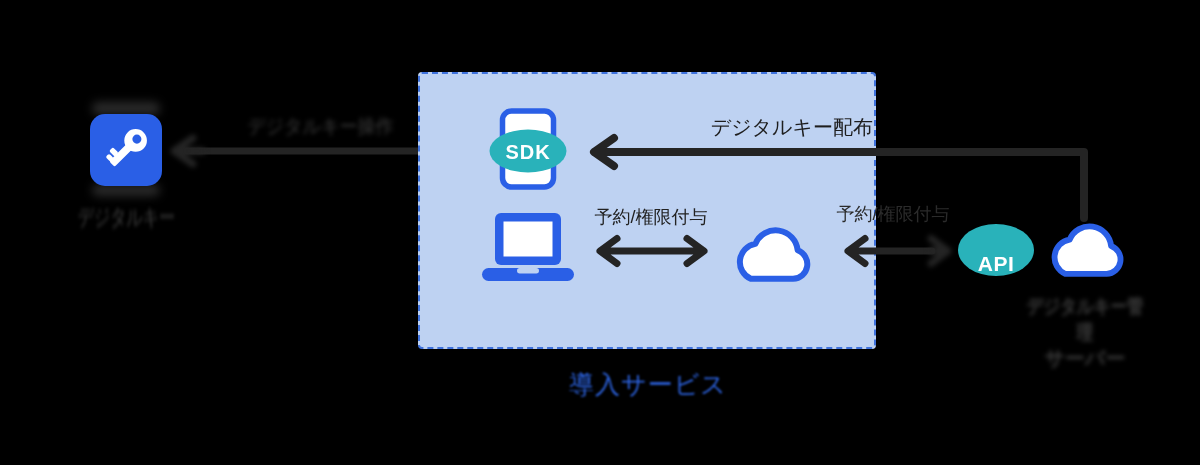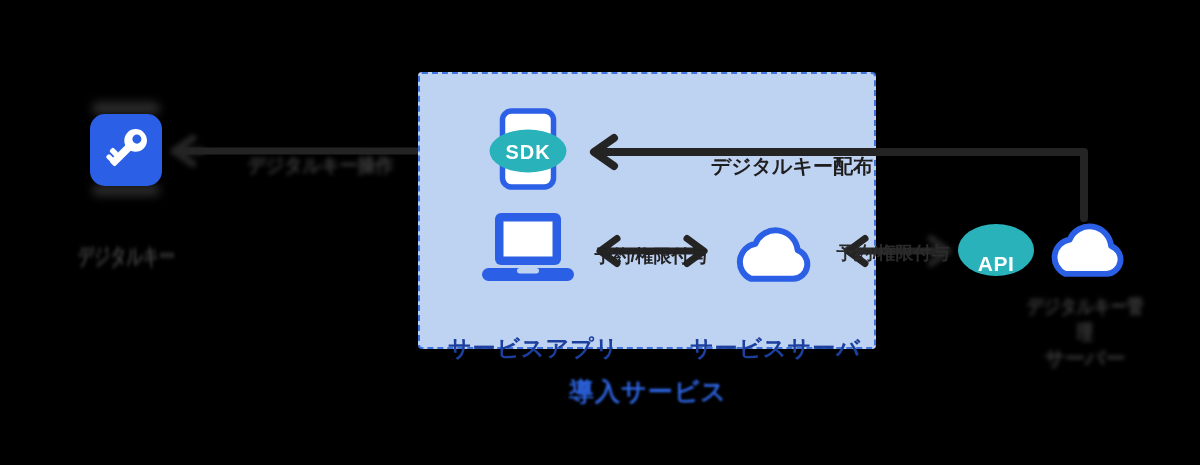--- a/index.html
+++ b/index.html
@@ -1,21 +1,21 @@
 <!DOCTYPE html>
 <html><head>
 <meta charset="utf-8">
 <style>
   html,body{margin:0;padding:0;background:#000;}
   .stage{
     position:relative;width:1200px;height:465px;background:#000000;
     font-family:"Liberation Sans","DejaVu Sans",sans-serif;overflow:hidden;
   }
   .abs{position:absolute;}
-  .lbl{position:absolute;font-weight:700;text-align:center;white-space:nowrap;margin-top:39px;}
+  .lbl{position:absolute;font-weight:400;text-align:center;white-space:nowrap;}
   .navy{color:#1c3f9e;font-size:23px;letter-spacing:1px;}
   .blur-strong{filter:blur(2.2px);}
   .blur-soft{filter:blur(0.8px);}
   .smudge{position:absolute;background:#2a2a2a;filter:blur(5px);border-radius:6px;}
 
   .service-box{
     position:absolute;left:418px;top:72px;width:458px;height:277px;
     background:#bed2f2;border:2px dashed #3f72dd;border-radius:4px;box-sizing:border-box;
   }
   .key-tile{
@@ -51,50 +51,48 @@
   </div>
   <div class="lbl blur-strong" style="left:56px;top:202px;width:140px;font-size:23px;color:#3f3f3f;transform:scaleX(0.72);letter-spacing:-1px;">デジタルキー</div>
 
   <svg class="abs" style="left:162px;top:131px;" width="302" height="40">
     <path class="arrow-stroke" stroke-width="7" d="M20 20 H 288 M288 20 l-18 -13 M288 20 l-18 13"></path>
     <path class="arrow-stroke" stroke-width="7" style="filter:blur(2.5px);" d="M12 20 l19 -13 M12 20 l19 13 M12 20 H 40"></path>
   </svg>
   <div class="lbl blur-strong" style="left:238px;top:113px;width:165px;font-size:20px;color:#3b3b3b;transform:scaleX(0.9);">デジタルキー操作</div>
 
   <div class="service-box"></div>
-  <div class="lbl blur-soft" style="left:558px;top:336px;width:180px;font-size:25px;color:#2c63e0;letter-spacing:1px;">導入サービス</div>
+  <div class="lbl blur-soft" style="left:558px;top:368px;width:180px;font-size:25px;color:#2c63e0;letter-spacing:1px;">導入サービス</div>
 
   <svg class="abs" style="left:489px;top:108px;" width="78" height="82" viewBox="0 0 78 82">
     <rect x="13.5" y="3" width="51" height="76" rx="9" fill="#ffffff" stroke="#2a5fe6" stroke-width="5.5"></rect>
     <ellipse cx="39" cy="43" rx="38.5" ry="21.5" fill="#29b2ba"></ellipse>
     <text x="39" y="44" text-anchor="middle" dominant-baseline="central" fill="#ffffff" font-size="20" font-weight="bold" letter-spacing="1">SDK</text>
   </svg>
 
   <svg class="abs" style="left:580px;top:140px;" width="520" height="85">
     <path class="arrow-stroke" stroke-width="8" d="M22 12 H 504 V 78 M14 12 l20 -14 M14 12 l20 14"></path>
   </svg>
   <div class="lbl" style="left:705px;top:114px;width:168px;font-size:20px;color:#1e1e1e;text-align:right;">デジタルキー配布</div>
 
   <svg class="abs" style="left:478px;top:211px;" width="100" height="73" viewBox="0 0 100 73">
     <rect x="17" y="2" width="66" height="52" rx="6" fill="#2a5fe6"></rect>
     <rect x="25.5" y="10.5" width="49" height="35" fill="#ffffff"></rect>
     <rect x="4" y="57" width="92" height="13" rx="6.5" fill="#2a5fe6"></rect>
     <rect x="39" y="57" width="22" height="5.5" rx="2.75" fill="#bed2f2"></rect>
   </svg>
-  <div class="lbl navy" style="left:448px;top:294px;width:162px;">サービスアプリ</div>
 
   <svg class="abs" style="left:588px;top:233px;" width="128" height="36">
     <path class="arrow-stroke" stroke-width="7" d="M16 18 H 112 M12 18 l17 -12.5 M12 18 l17 12.5 M116 18 l-17 -12.5 M116 18 l-17 12.5"></path>
   </svg>
   <div class="lbl" style="left:586px;top:205px;width:130px;font-size:18px;color:#222222;">予約/権限付与</div>
 
   <svg class="abs" style="left:725px;top:221px;" width="92" height="66" viewBox="0 0 100 70">
     <path d="M28 62 h46 a16 16 0 0 0 5 -31 a24 24 0 0 0 -46 -7 a20 20 0 0 0 -5 38 z" fill="#ffffff" stroke="#2a5fe6" stroke-width="6.5" stroke-linejoin="round"></path>
   </svg>
-  <div class="lbl navy" style="left:690px;top:294px;width:165px;">サービスサーバ</div>
 
   <svg class="abs" style="left:836px;top:233px;" width="124" height="36">
     <path class="arrow-stroke" stroke-width="7" d="M16 18 H 96 M12 18 l17 -12.5 M12 18 l17 12.5"></path>
     <path class="arrow-stroke" stroke-width="7" style="filter:blur(2.5px);" d="M96 18 H 112 M112 18 l-17 -12.5 M112 18 l-17 12.5"></path>
   </svg>
   <div class="lbl" style="left:828px;top:202px;width:130px;font-size:18px;color:#2b2b2b;">予約/権限付与</div>
 
   <div class="api-pill">
     <span>API</span>
   </div>

